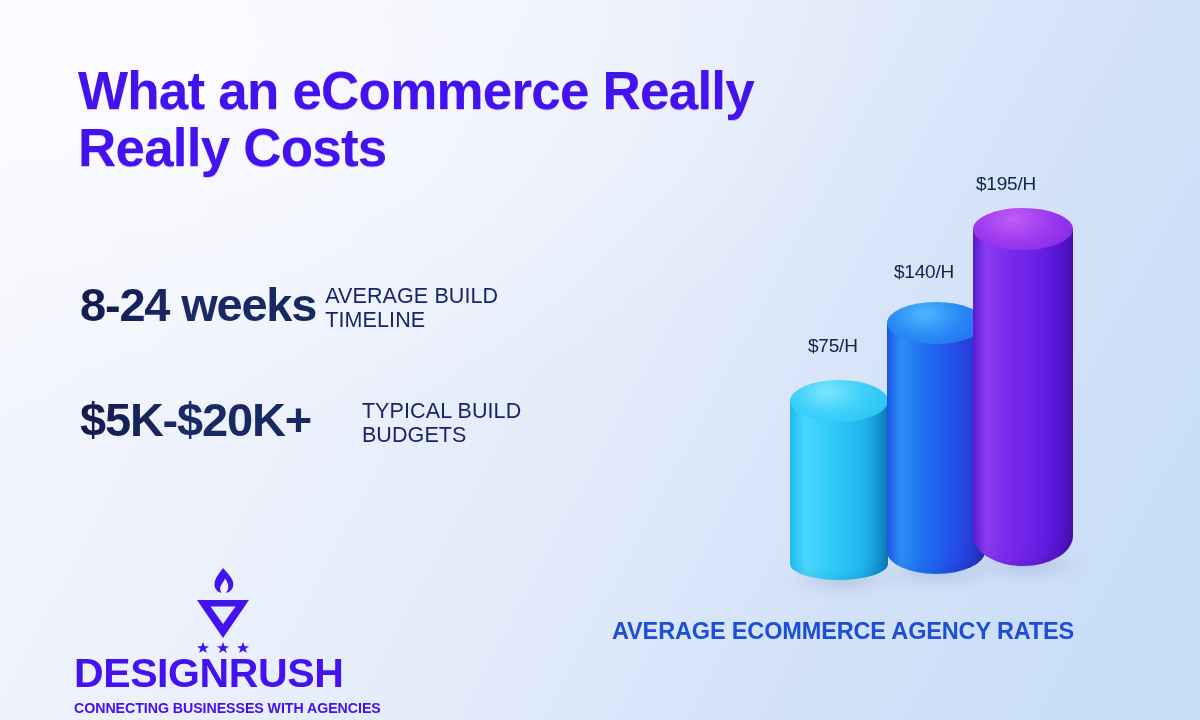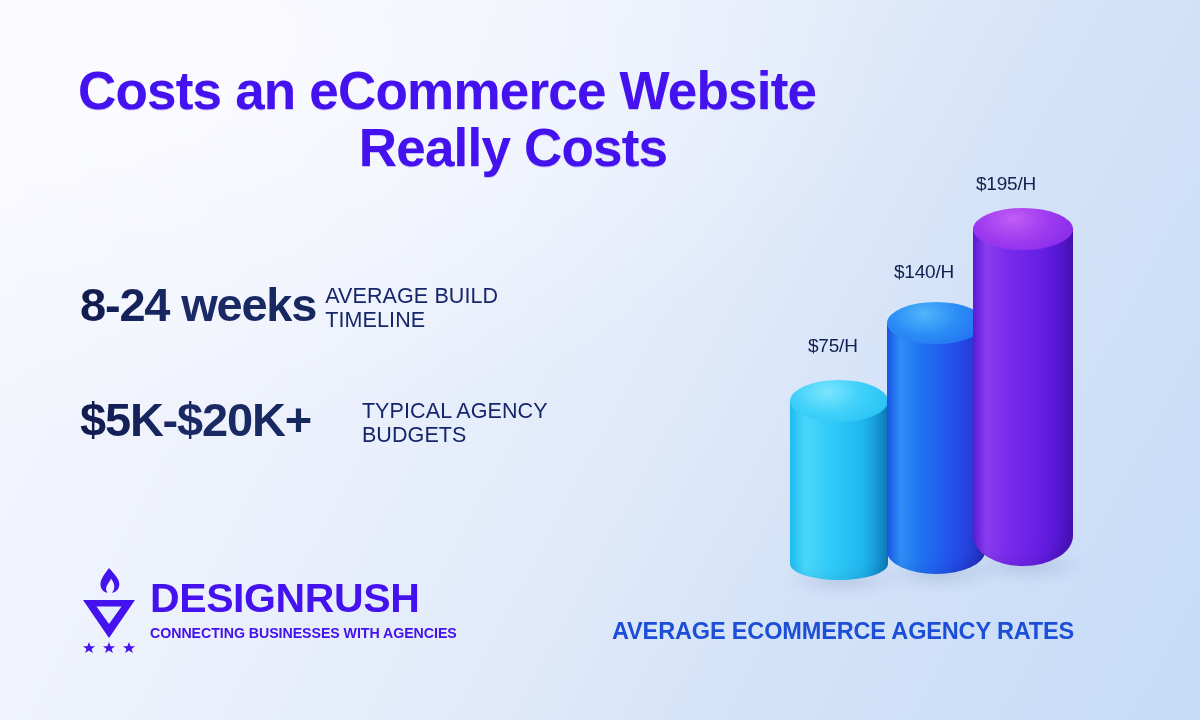--- a/index.html
+++ b/index.html
@@ -12,42 +12,42 @@
     position:relative;
   }
 
   
   .headline{
     position:absolute; left:78px; top:62px; width:870px;
     font-size:53px; font-weight:bold; line-height:1.08;
     letter-spacing:-0.8px; color:#4412ee;
     text-shadow:0 1px 0 rgba(68,18,238,.25);
   }
-  .headline .l2{ display:block;text-align:center; }
+  .headline .l2{ display:block; }
 
   
   .stat{ position:absolute; display:flex; align-items:flex-start; }
   .stat-1{ left:80px; top:281px; }
   .stat-2{ left:80px; top:396px;gap:42px; }
   .stat-big{
     font-size:47px; font-weight:bold; letter-spacing:-1.2px; line-height:1;
     background:linear-gradient(100deg,#101a4e 0%,#1b2a66 48%,#16275e 100%);
     -webkit-background-clip:text; background-clip:text; color:transparent;
     white-space:nowrap;
     text-decoration:underline;
   }
   .stat-desc{
     font-size:21.5px; font-weight:normal; line-height:1.12;
     color:#16266b; letter-spacing:0.1px;
     margin-left:9px; margin-top:3px; white-space:nowrap;
   }
   .stat-desc .d2{ display:block; }
 
   
-  .logo{ position:absolute; left:76px; top:565px; display:flex; align-items:center; }
+  .logo{ position:absolute; left:66px; top:565px; display:flex; align-items:center;flex-direction:column; }
   .logo-mark{ width:66px; height:88px; position:relative; }
   .logo-mark svg{ display:block; }
   .logo-text{ margin-left:8px; }
   .logo-word{
     font-size:41px; font-weight:bold; color:#4412ee;
     letter-spacing:-0.4px; line-height:1;
   }
   .logo-tag{
     font-size:14.2px; font-weight:bold; color:#4412ee;
     letter-spacing:-0.05px; margin-top:7px; line-height:1;
@@ -112,36 +112,36 @@
   .chart-caption{
     position:absolute; left:612px; top:618px;
     font-size:23.5px; font-weight:bold; color:#1d4ed8;
     letter-spacing:-0.15px; white-space:nowrap;
   }
 </style>
 </head>
 <body>
 
 <div class="headline">
-  <span>Costs an eCommerce Website</span>
+  <span>What an eCommerce Really</span>
   <span class="l2">Really Costs</span>
 </div>
 
 <div class="stat stat-1">
   <span class="stat-big">8-24 weeks</span>
   <span class="stat-desc">
     <span>AVERAGE BUILD</span>
     <span class="d2">TIMELINE</span>
   </span>
 </div>
 
 <div class="stat stat-2">
   <span class="stat-big">$5K-$20K+</span>
   <span class="stat-desc">
-    <span>TYPICAL AGENCY</span>
+    <span>TYPICAL BUILD</span>
     <span class="d2">BUDGETS</span>
   </span>
 </div>
 
 <div class="logo">
   <div class="logo-mark">
     <svg width="66" height="88" viewBox="0 0 66 88" xmlns="http://www.w3.org/2000/svg">
       <g fill="#4412ee">
         <path d="M33 3 c-5 7 -8.5 11 -8.5 16.5 0 4.6 3.4 7.8 7 8.3 -1.6 -2.4 -1.9 -4.6 -0.6 -7.2 1.3 -2.7 3.2 -4.2 4.1 -7.1 1.9 2.8 3.3 5.1 3.3 8.2 0 2.5 -0.9 4.4 -2.4 6.1 4.2 -0.6 7.4 -3.9 7.4 -8.6 C43.3 14 38.6 9.3 33 3z"></path>
         <path d="M7 35 h52 L33 73 z"></path>

